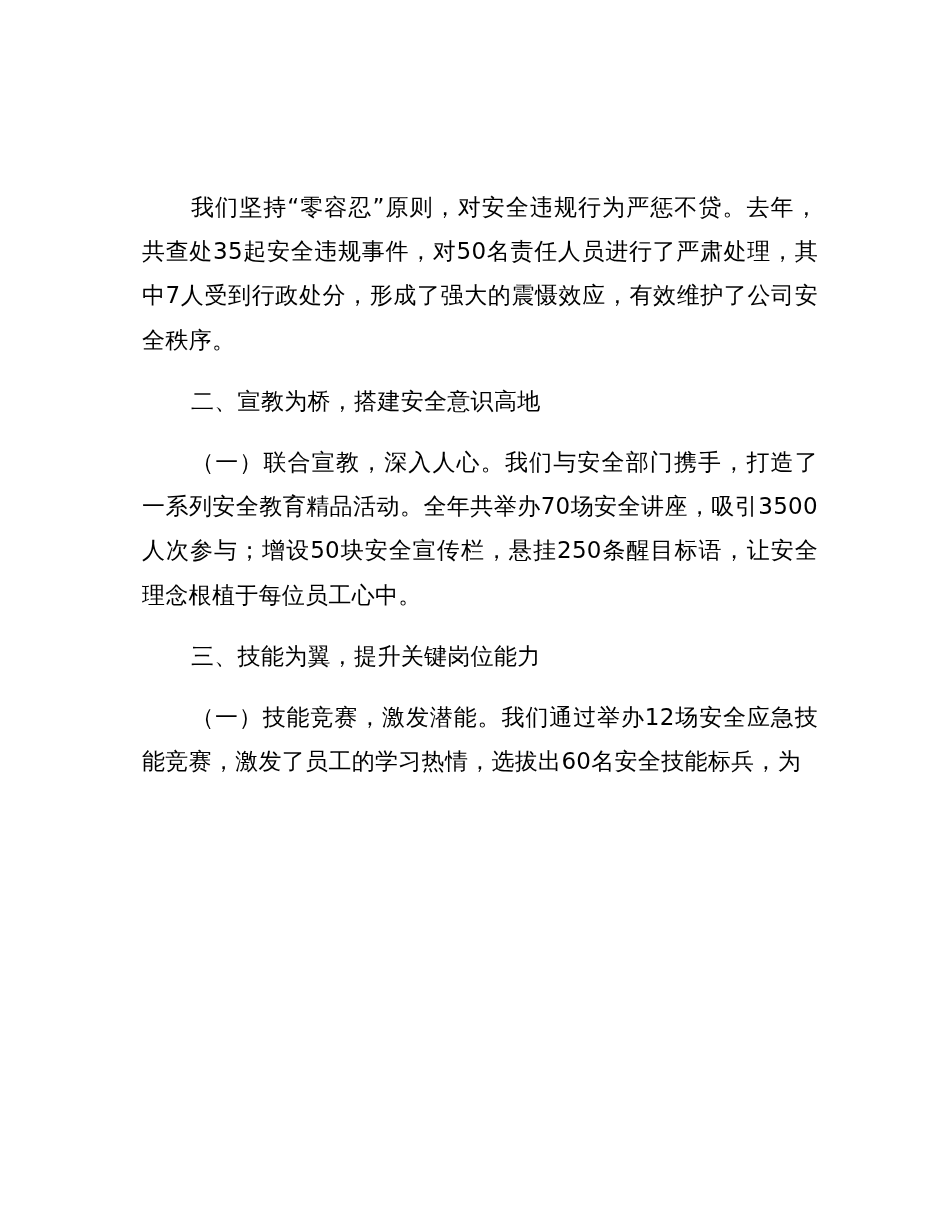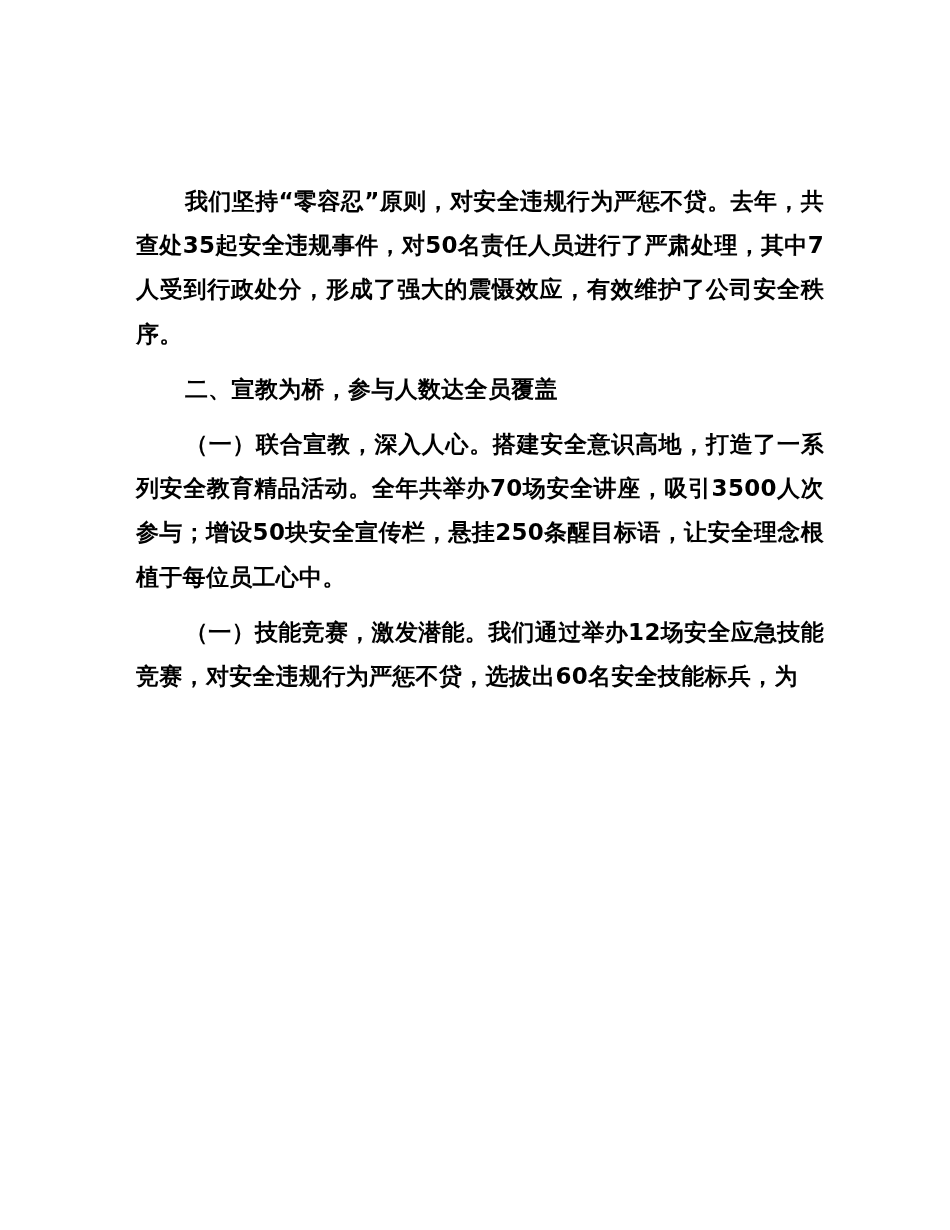--- a/index.html
+++ b/index.html
@@ -17,29 +17,29 @@
       position: absolute;
       left: 125px;
       top: 168px;
       width: 710px;
       font-family: "DejaVu Sans", "Liberation Sans", sans-serif;
       font-size: 23px;
       line-height: 44.2px;
       color: #000000;
     }
     .para {
-      margin: 11px;
+      margin: 17px;
       text-indent: 49px;
       text-align: justify;
       text-justify: inter-character;
       letter-spacing: 0.3px;
-      font-weight: bold;
     }
   </style>
 </head>
 <body>
 
 <div class="page">
   <p class="para">我们坚持“零容忍”原则，对安全违规行为严惩不贷。去年，共查处35起安全违规事件，对50名责任人员进行了严肃处理，其中7人受到行政处分，形成了强大的震慑效应，有效维护了公司安全秩序。</p>
-  <p class="para">二、宣教为桥，参与人数达全员覆盖</p>
-  <p class="para">（一）联合宣教，深入人心。搭建安全意识高地，打造了一系列安全教育精品活动。全年共举办70场安全讲座，吸引3500人次参与；增设50块安全宣传栏，悬挂250条醒目标语，让安全理念根植于每位员工心中。</p>
-  <p class="para">（一）技能竞赛，激发潜能。我们通过举办12场安全应急技能竞赛，对安全违规行为严惩不贷，选拔出60名安全技能标兵，为</p>
+  <p class="para">二、宣教为桥，搭建安全意识高地</p>
+  <p class="para">（一）联合宣教，深入人心。我们与安全部门携手，打造了一系列安全教育精品活动。全年共举办70场安全讲座，吸引3500人次参与；增设50块安全宣传栏，悬挂250条醒目标语，让安全理念根植于每位员工心中。</p>
+  <p class="para">三、技能为翼，提升关键岗位能力</p>
+  <p class="para">（一）技能竞赛，激发潜能。我们通过举办12场安全应急技能竞赛，激发了员工的学习热情，选拔出60名安全技能标兵，为</p>
 </div>
 
 </body></html>

